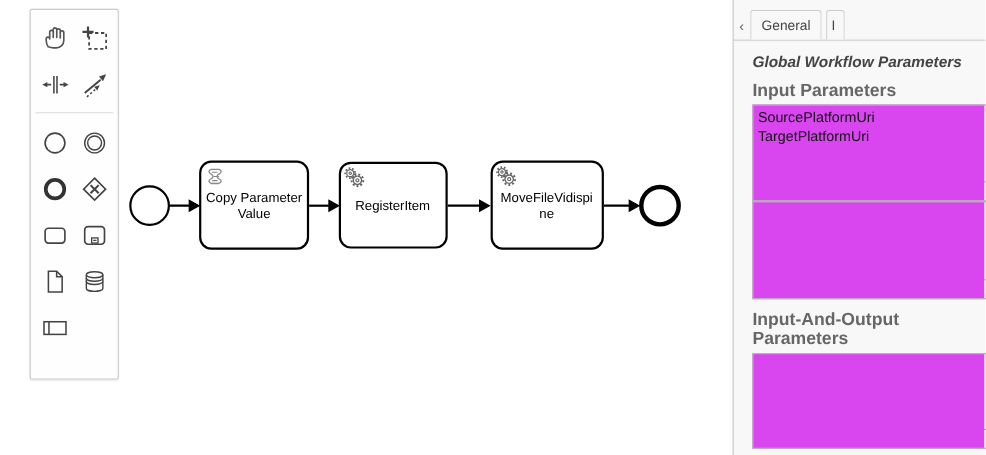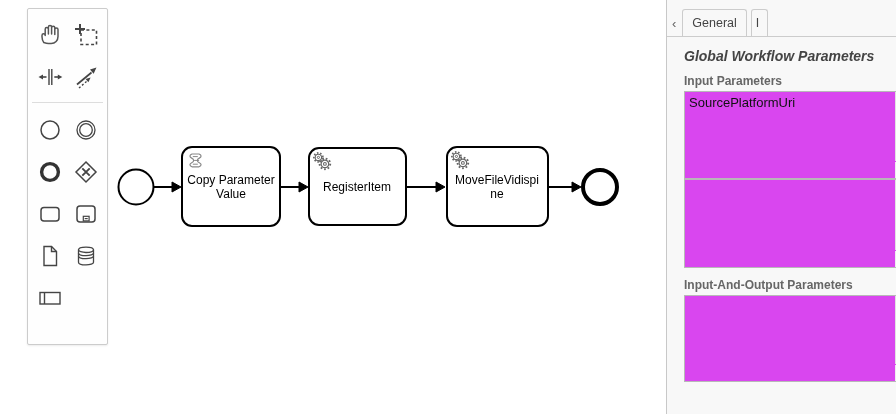--- a/index.html
+++ b/index.html
@@ -27,21 +27,21 @@
             border-bottom:1px solid #ccc; height:37px; }
   .tab-scroll { font-size:13px; color:#666; padding:0 2px 6px 2px; cursor:pointer; line-height:1; }
   .tab { font-size:12.5px; color:#444; background:#f8f8f8; border:1px solid #ccc;
          border-bottom:none; border-radius:3px 3px 0 0; padding:6px 9px 6px 9px;
          margin-left:4px; white-space:nowrap; cursor:pointer; }
   .tab.active { border-top:3px solid var(--accent,#52b415); padding-top:3px;
                 margin-bottom:-1px; border-bottom:1px solid #f8f8f8; font-weight:normal; }
   .tab.clipped { width:17px; overflow:hidden; padding:6px 4px; }
   .panel-body { padding:9px 17px 0 17px; }
   .panel-heading { font-size:14px; font-weight:bold; font-style:italic; color:#444; margin:2px 0 4px 0; }
-  .group-label { font-size:12px; font-weight:bold; color:#666; margin:10px 0 3px 0; }
+  .group-label { font-size:16px; font-weight:bold; color:#666; margin:10px 0 3px 0; }
   .textbox { position:relative; width:228px; background:#d946ef; border:1px solid #b8b8b8; }
   .tb-1 { height:88px; } .tb-2 { height:89px; } .tb-3 { height:87px; }
   .tb-content { position:absolute; left:0; top:0; right:17px; bottom:0;
                 padding:2px 4px; font-size:13px; color:#111; line-height:17px;
                 overflow:hidden; cursor:text; }
   .tb-scrollbar { position:absolute; top:0; right:0; bottom:17px; width:16px;
                   background:#f3f3f3; border-left:1px solid #e2e2e2;
                   display:flex; flex-direction:column; justify-content:space-between;
                   align-items:center; padding:5px 0; }
   .tri-up { width:0; height:0; border-left:4px solid transparent; border-right:4px solid transparent;
@@ -260,20 +260,21 @@
 
     </div>
 
     <div class="panel-body">
       <div class="panel-heading">Global Workflow Parameters</div>
 
       <div class="group-label">Input Parameters</div>
       <div class="textbox tb-1">
         <div class="tb-content">
           <div>SourcePlatformUri</div>
+          <div>TargetPlatformUri</div>
         </div>
         <div class="tb-scrollbar">
           <div class="tri-up"></div>
           <div class="tri-down"></div>
         </div>
         <div class="tb-grip">
           <svg width="16" height="16" viewBox="0 0 16 16" stroke="#999" stroke-width="1.2">
             <line x1="5" y1="14" x2="14" y2="5"></line>
               <line x1="10" y1="14" x2="14" y2="10"></line>
           </svg>

